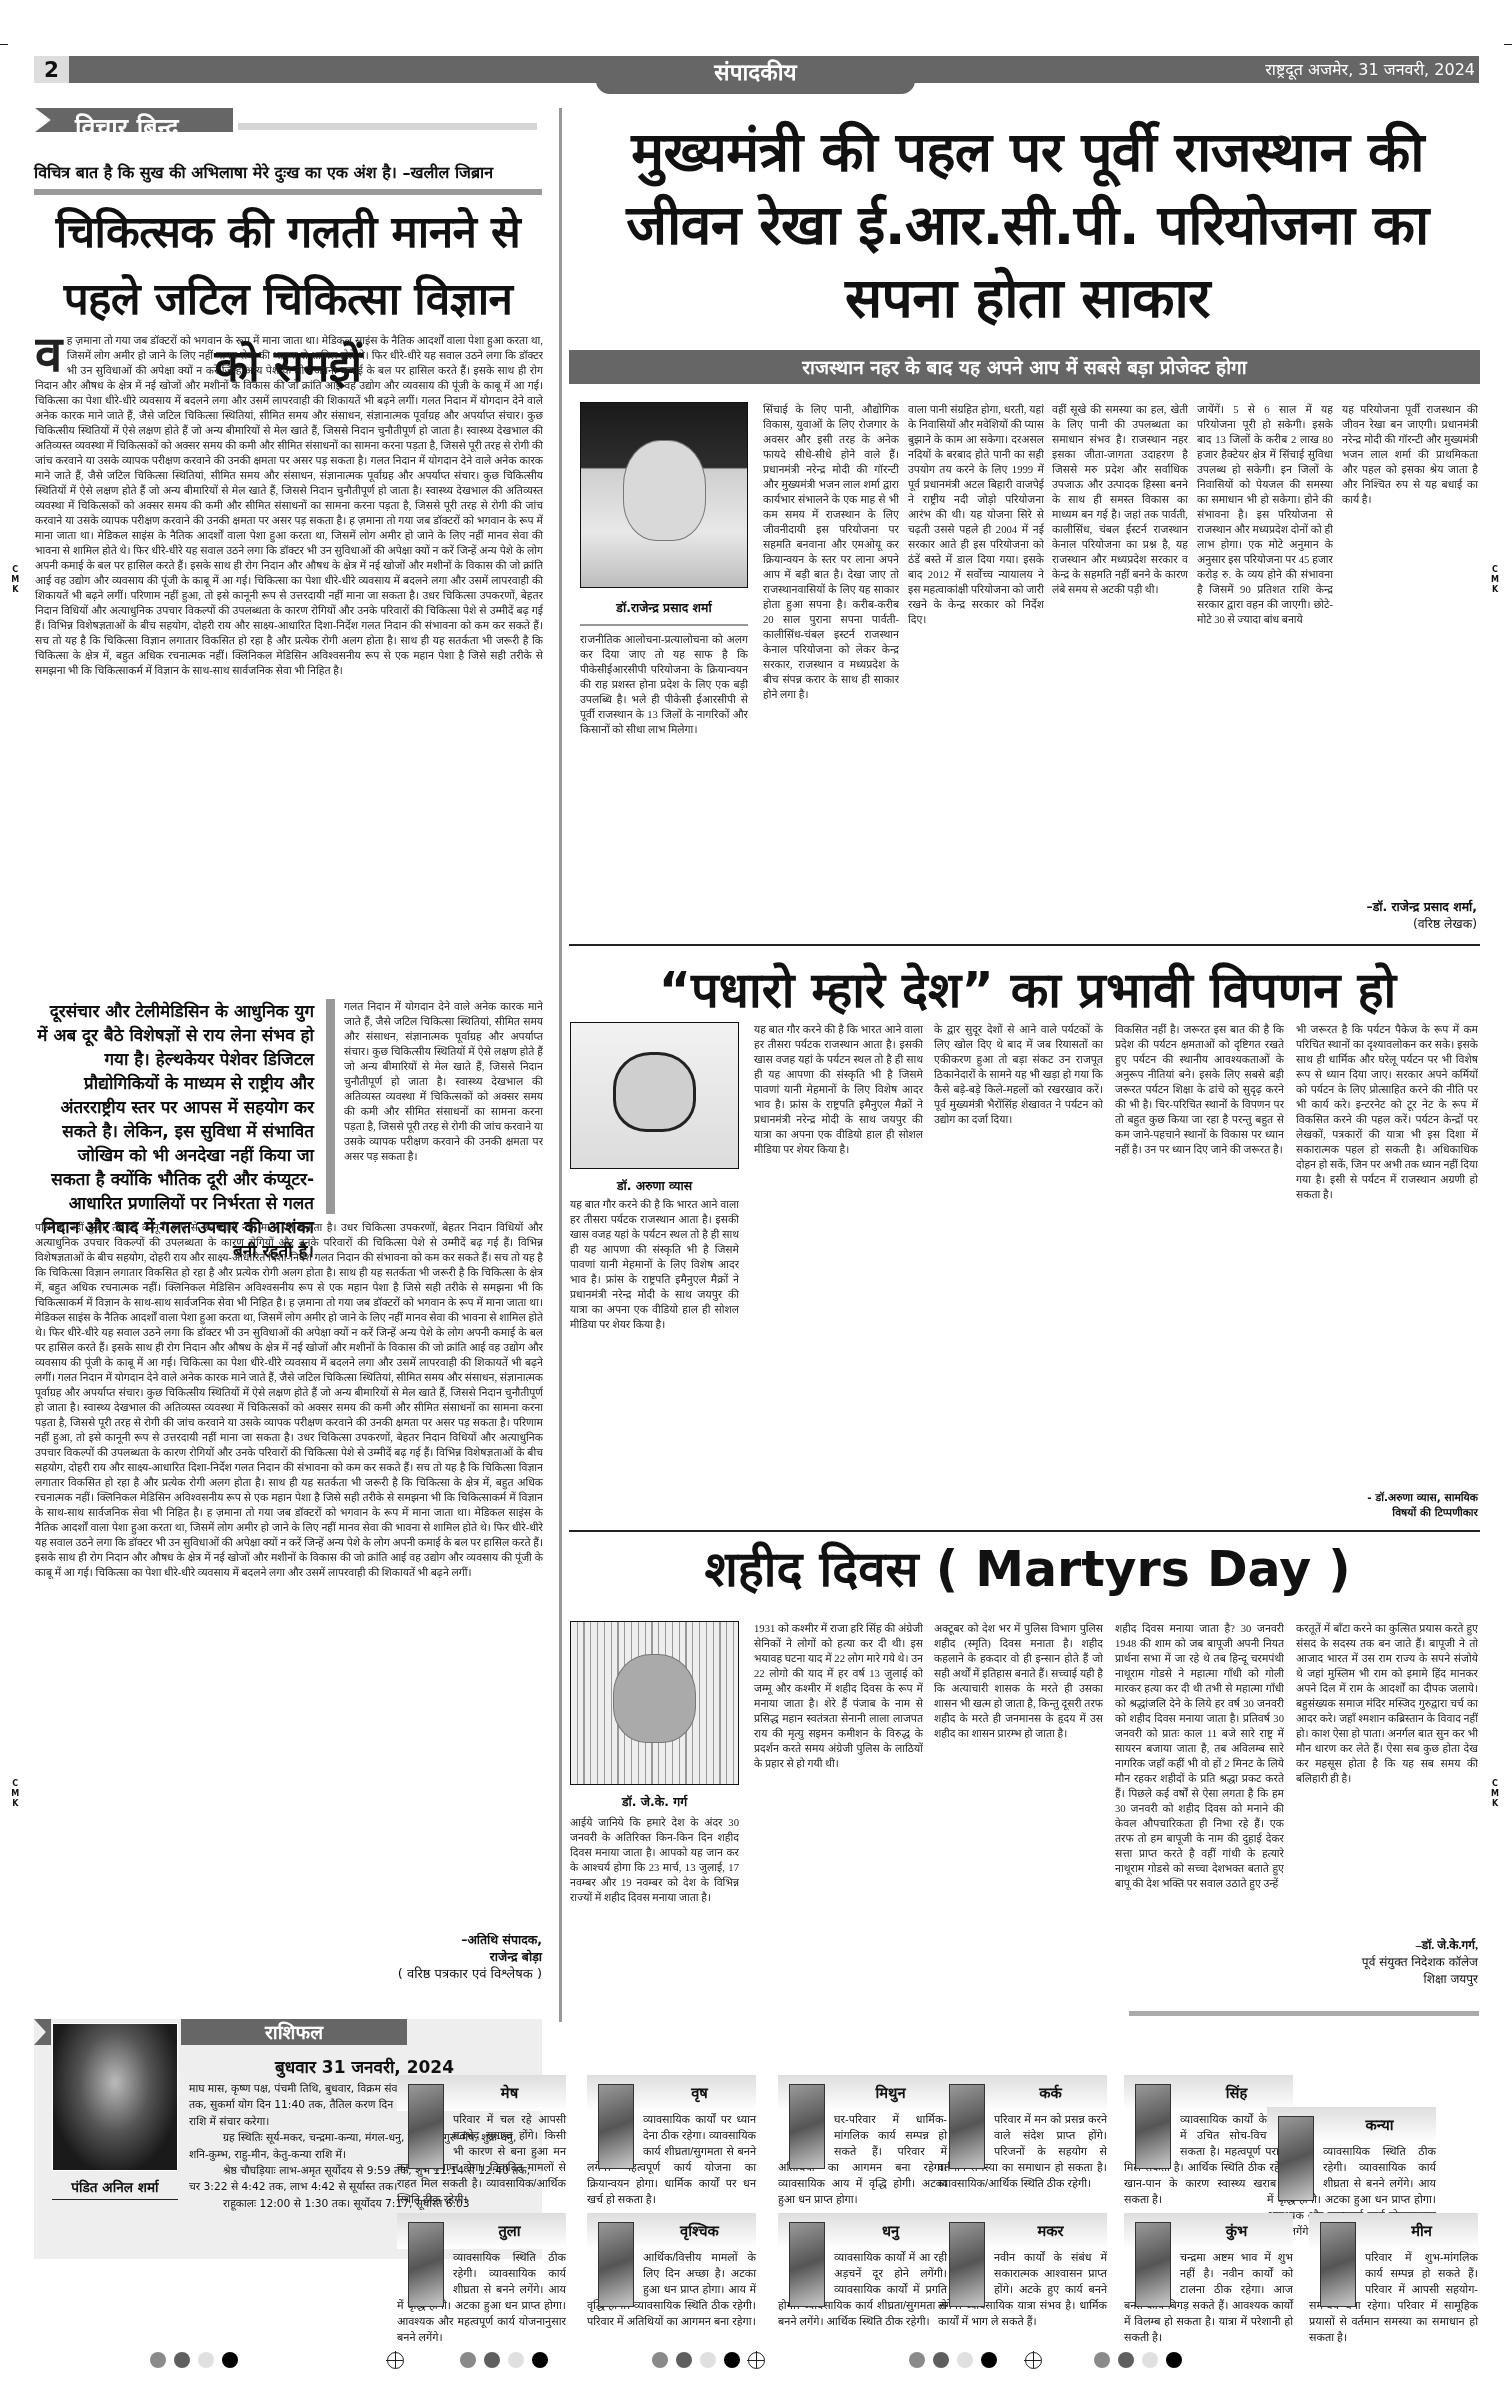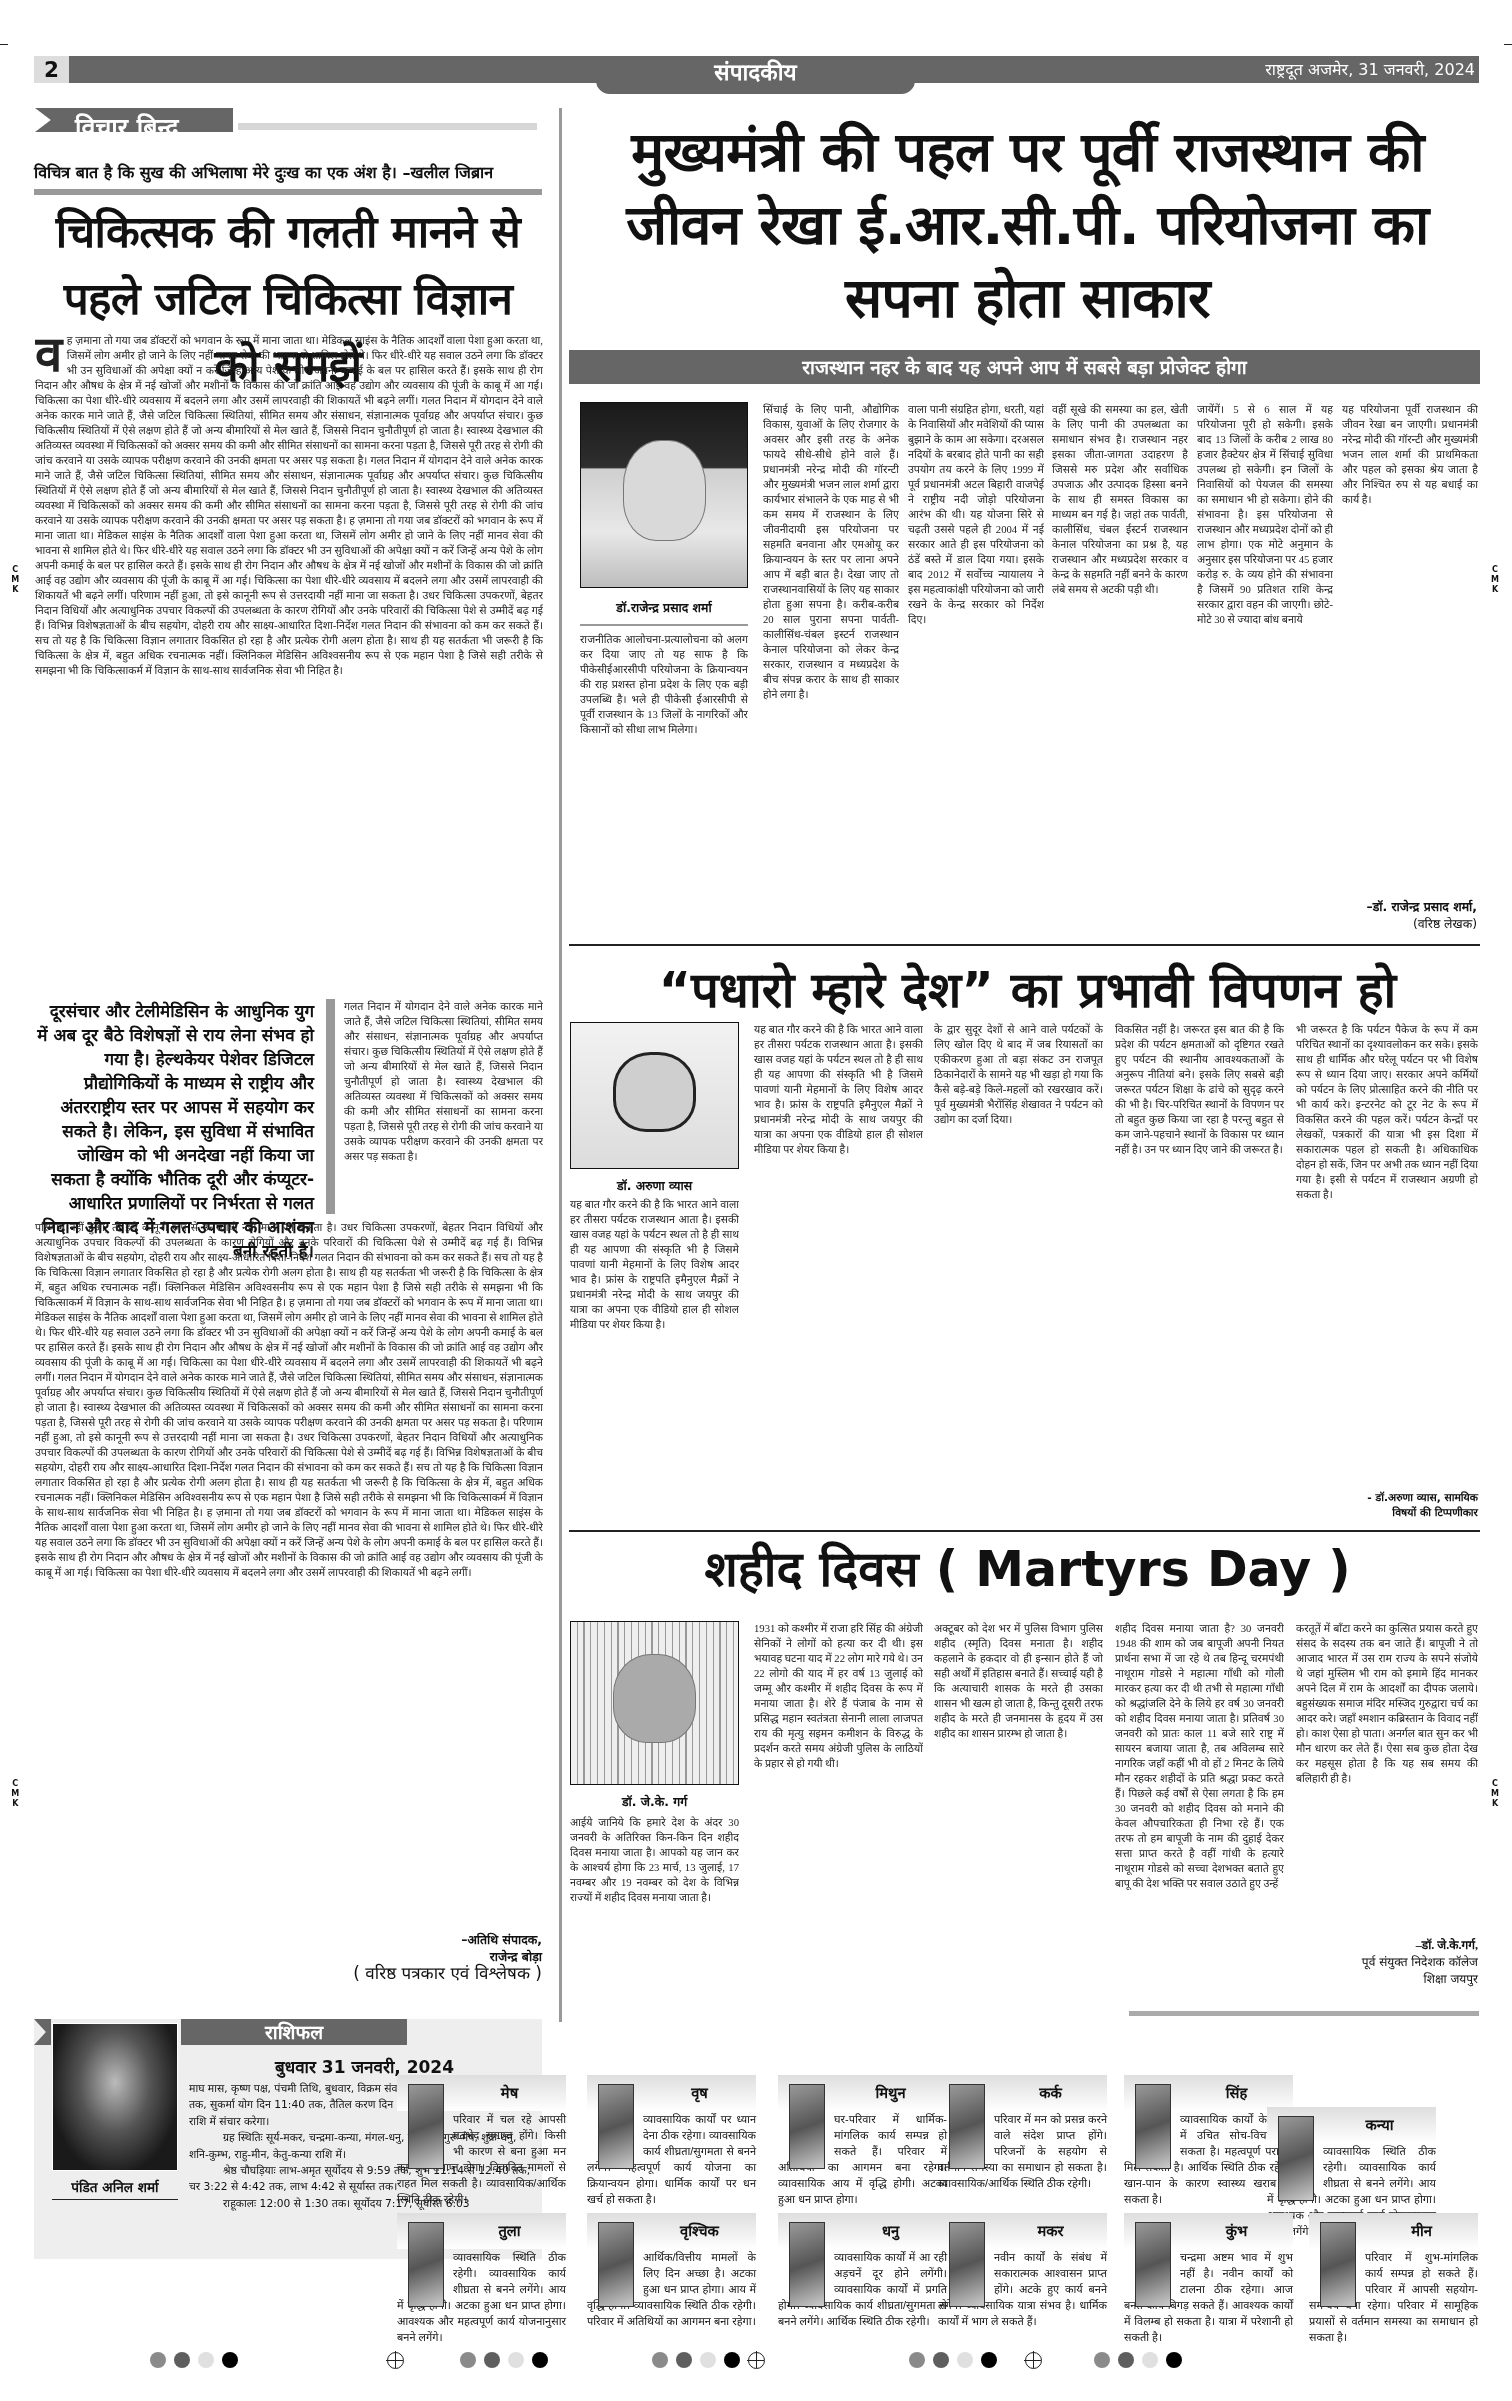--- a/index.html
+++ b/index.html
@@ -96,21 +96,21 @@
 <div class="abs body-text" style="left:35px;top:1220px;width:508px;height:695px;overflow:hidden;">
   <span>परिणाम नहीं हुआ, तो इसे कानूनी रूप से उत्तरदायी नहीं माना जा सकता है। उधर चिकित्सा उपकरणों, बेहतर निदान विधियों और अत्याधुनिक उपचार विकल्पों की उपलब्धता के कारण रोगियों और उनके परिवारों की चिकित्सा पेशे से उम्मीदें बढ़ गई हैं। विभिन्न विशेषज्ञताओं के बीच सहयोग, दोहरी राय और साक्ष्य-आधारित दिशा-निर्देश गलत निदान की संभावना को कम कर सकते हैं। सच तो यह है कि चिकित्सा विज्ञान लगातार विकसित हो रहा है और प्रत्येक रोगी अलग होता है। साथ ही यह सतर्कता भी जरूरी है कि चिकित्सा के क्षेत्र में, बहुत अधिक रचनात्मक नहीं। क्लिनिकल मेडिसिन अविश्वसनीय रूप से एक महान पेशा है जिसे सही तरीके से समझना भी कि चिकित्साकर्म में विज्ञान के साथ-साथ सार्वजनिक सेवा भी निहित है।</span>
   <span>ह ज़माना तो गया जब डॉक्टरों को भगवान के रूप में माना जाता था। मेडिकल साइंस के नैतिक आदर्शों वाला पेशा हुआ करता था, जिसमें लोग अमीर हो जाने के लिए नहीं मानव सेवा की भावना से शामिल होते थे। फिर धीरे-धीरे यह सवाल उठने लगा कि डॉक्टर भी उन सुविधाओं की अपेक्षा क्यों न करें जिन्हें अन्य पेशे के लोग अपनी कमाई के बल पर हासिल करते हैं। इसके साथ ही रोग निदान और औषध के क्षेत्र में नई खोजों और मशीनों के विकास की जो क्रांति आई वह उद्योग और व्यवसाय की पूंजी के काबू में आ गई। चिकित्सा का पेशा धीरे-धीरे व्यवसाय में बदलने लगा और उसमें लापरवाही की शिकायतें भी बढ़ने लगीं।</span>
   <span>गलत निदान में योगदान देने वाले अनेक कारक माने जाते हैं, जैसे जटिल चिकित्सा स्थितियां, सीमित समय और संसाधन, संज्ञानात्मक पूर्वाग्रह और अपर्याप्त संचार। कुछ चिकित्सीय स्थितियों में ऐसे लक्षण होते हैं जो अन्य बीमारियों से मेल खाते हैं, जिससे निदान चुनौतीपूर्ण हो जाता है। स्वास्थ्य देखभाल की अतिव्यस्त व्यवस्था में चिकित्सकों को अक्सर समय की कमी और सीमित संसाधनों का सामना करना पड़ता है, जिससे पूरी तरह से रोगी की जांच करवाने या उसके व्यापक परीक्षण करवाने की उनकी क्षमता पर असर पड़ सकता है।</span>
   <span>परिणाम नहीं हुआ, तो इसे कानूनी रूप से उत्तरदायी नहीं माना जा सकता है। उधर चिकित्सा उपकरणों, बेहतर निदान विधियों और अत्याधुनिक उपचार विकल्पों की उपलब्धता के कारण रोगियों और उनके परिवारों की चिकित्सा पेशे से उम्मीदें बढ़ गई हैं। विभिन्न विशेषज्ञताओं के बीच सहयोग, दोहरी राय और साक्ष्य-आधारित दिशा-निर्देश गलत निदान की संभावना को कम कर सकते हैं। सच तो यह है कि चिकित्सा विज्ञान लगातार विकसित हो रहा है और प्रत्येक रोगी अलग होता है। साथ ही यह सतर्कता भी जरूरी है कि चिकित्सा के क्षेत्र में, बहुत अधिक रचनात्मक नहीं। क्लिनिकल मेडिसिन अविश्वसनीय रूप से एक महान पेशा है जिसे सही तरीके से समझना भी कि चिकित्साकर्म में विज्ञान के साथ-साथ सार्वजनिक सेवा भी निहित है।</span>
   <span>ह ज़माना तो गया जब डॉक्टरों को भगवान के रूप में माना जाता था। मेडिकल साइंस के नैतिक आदर्शों वाला पेशा हुआ करता था, जिसमें लोग अमीर हो जाने के लिए नहीं मानव सेवा की भावना से शामिल होते थे। फिर धीरे-धीरे यह सवाल उठने लगा कि डॉक्टर भी उन सुविधाओं की अपेक्षा क्यों न करें जिन्हें अन्य पेशे के लोग अपनी कमाई के बल पर हासिल करते हैं। इसके साथ ही रोग निदान और औषध के क्षेत्र में नई खोजों और मशीनों के विकास की जो क्रांति आई वह उद्योग और व्यवसाय की पूंजी के काबू में आ गई। चिकित्सा का पेशा धीरे-धीरे व्यवसाय में बदलने लगा और उसमें लापरवाही की शिकायतें भी बढ़ने लगीं।</span>
 </div>
 <div class="abs signoff" style="left:316px;top:1931px;width:226px;">
   <div>–अतिथि संपादक,</div>
   <div>राजेन्द्र बोड़ा</div>
-  <div style="font-weight:normal;font-size:17px;">( वरिष्ठ पत्रकार एवं विश्लेषक )</div>
+  <div style="font-weight:normal;font-size:13px;">( वरिष्ठ पत्रकार एवं विश्लेषक )</div>
 </div>
 
 <div class="abs col-divider"></div>
 
 <h1 class="abs main-headline">मुख्यमंत्री की पहल पर पूर्वी राजस्थान की जीवन रेखा ई.आर.सी.पी. परियोजना का सपना होता साकार</h1>
 <div class="abs subhead-bar">राजस्थान नहर के बाद यह अपने आप में सबसे बड़ा प्रोजेक्ट होगा</div>
 
 <div class="abs photo" style="left:580px;top:402px;width:168px;height:186px;">
     <div class="photo-face"></div>
   </div>

